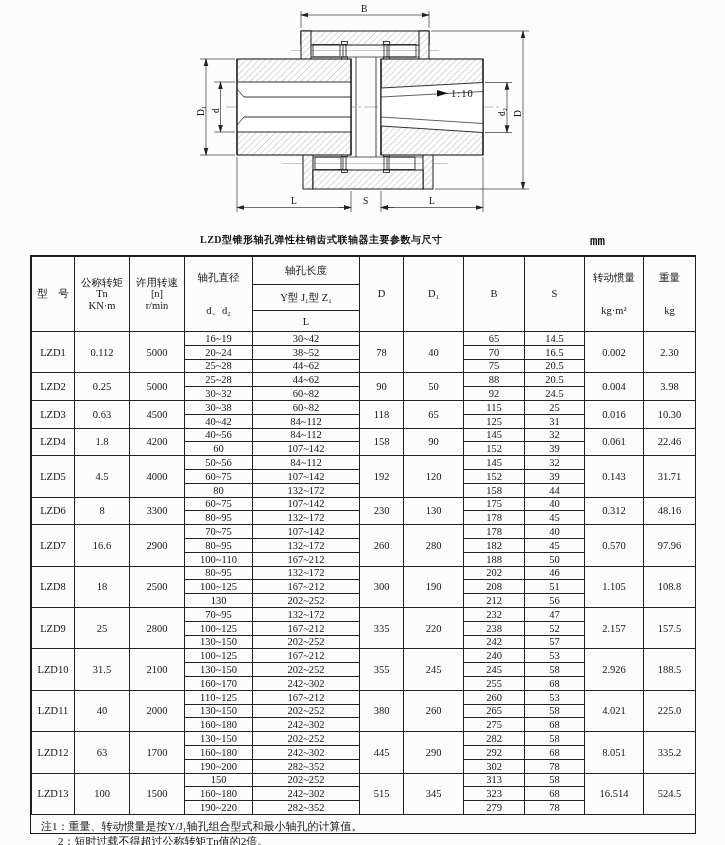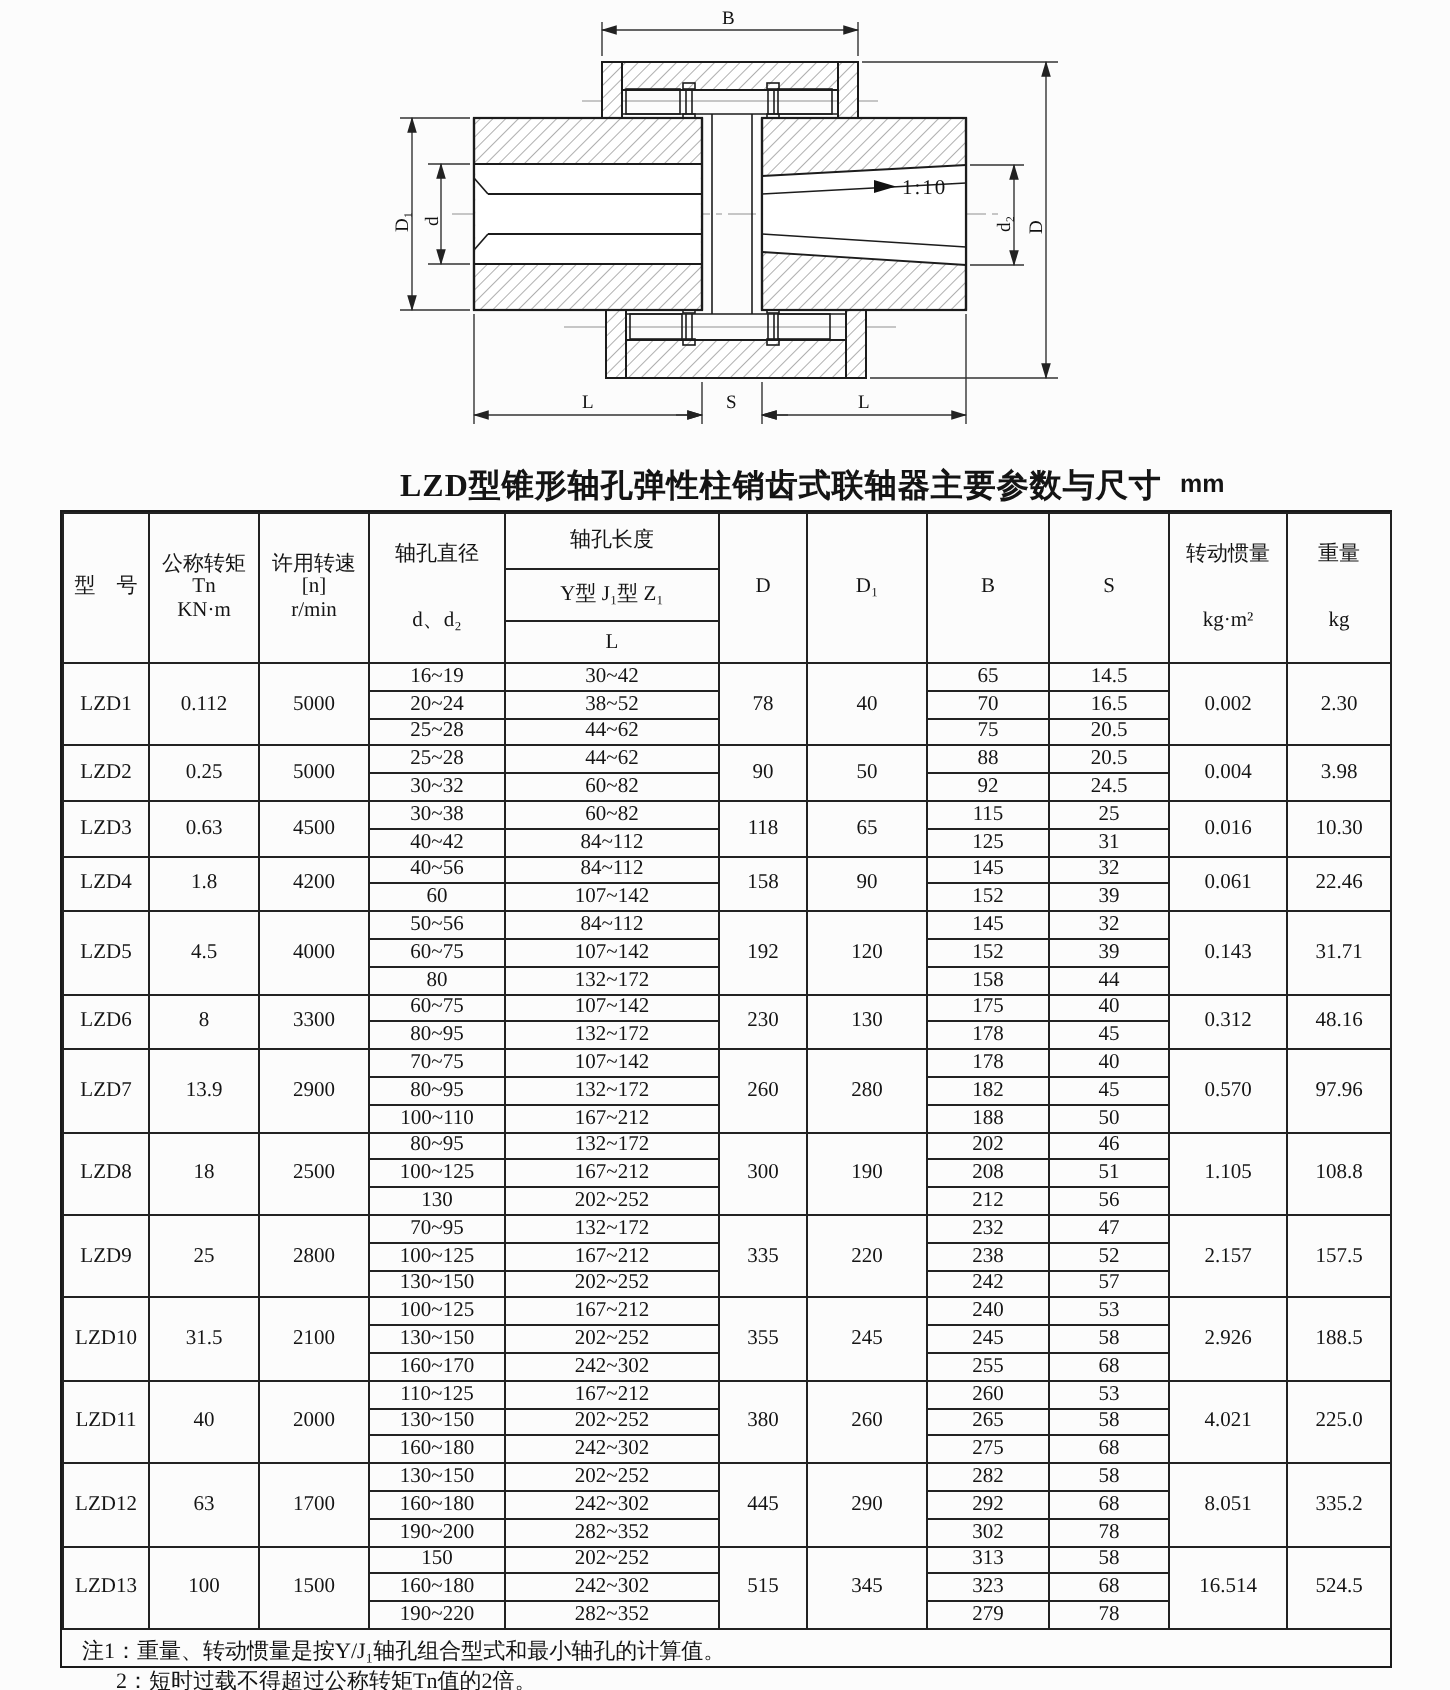--- a/index.html
+++ b/index.html
@@ -6,25 +6,25 @@
   body{
     width:725px;height:845px;position:relative;background:#fcfcfc;
     font-family:"Liberation Serif","DejaVu Serif",serif;color:#141414;
     overflow:hidden;
   }
   
   #drawing{position:absolute;left:0;top:0;}
   
   .doc-title{
     position:absolute;left:200px;top:233px;white-space:nowrap;
-    font-size:16px;font-weight:bold;letter-spacing:.5px;
+    font-size:10px;font-weight:bold;letter-spacing:.5px;
   }
   .unit-label{
     position:absolute;left:590px;top:235px;font-size:12.5px;font-weight:bold;
-    font-family:Liberation Sans, sans-serif;
+    font-family:Liberation Mono, monospace;
   }
   
   .table-frame{
     position:absolute;left:30px;top:255px;width:664px;height:577px;
     border:1.5px solid #1a1a1a;box-sizing:content-box;background:#fcfcfc;
   }
   table.params{
     border-collapse:collapse;table-layout:fixed;width:664px;
   }
   table.params th,table.params td{
@@ -365,21 +365,21 @@
           <td rowspan="2">48.16</td>
         </tr>
         <tr>
           <td>80~95</td>
           <td>132~172</td>
           <td>178</td>
           <td>45</td>
         </tr>
         <tr>
           <td rowspan="3">LZD7</td>
-          <td rowspan="3">13.9</td>
+          <td rowspan="3">16.6</td>
           <td rowspan="3">2900</td>
           <td>70~75</td>
           <td>107~142</td>
           <td rowspan="3">260</td>
           <td rowspan="3">280</td>
           <td>178</td>
           <td>40</td>
           <td rowspan="3">0.570</td>
           <td rowspan="3">97.96</td>
         </tr>

